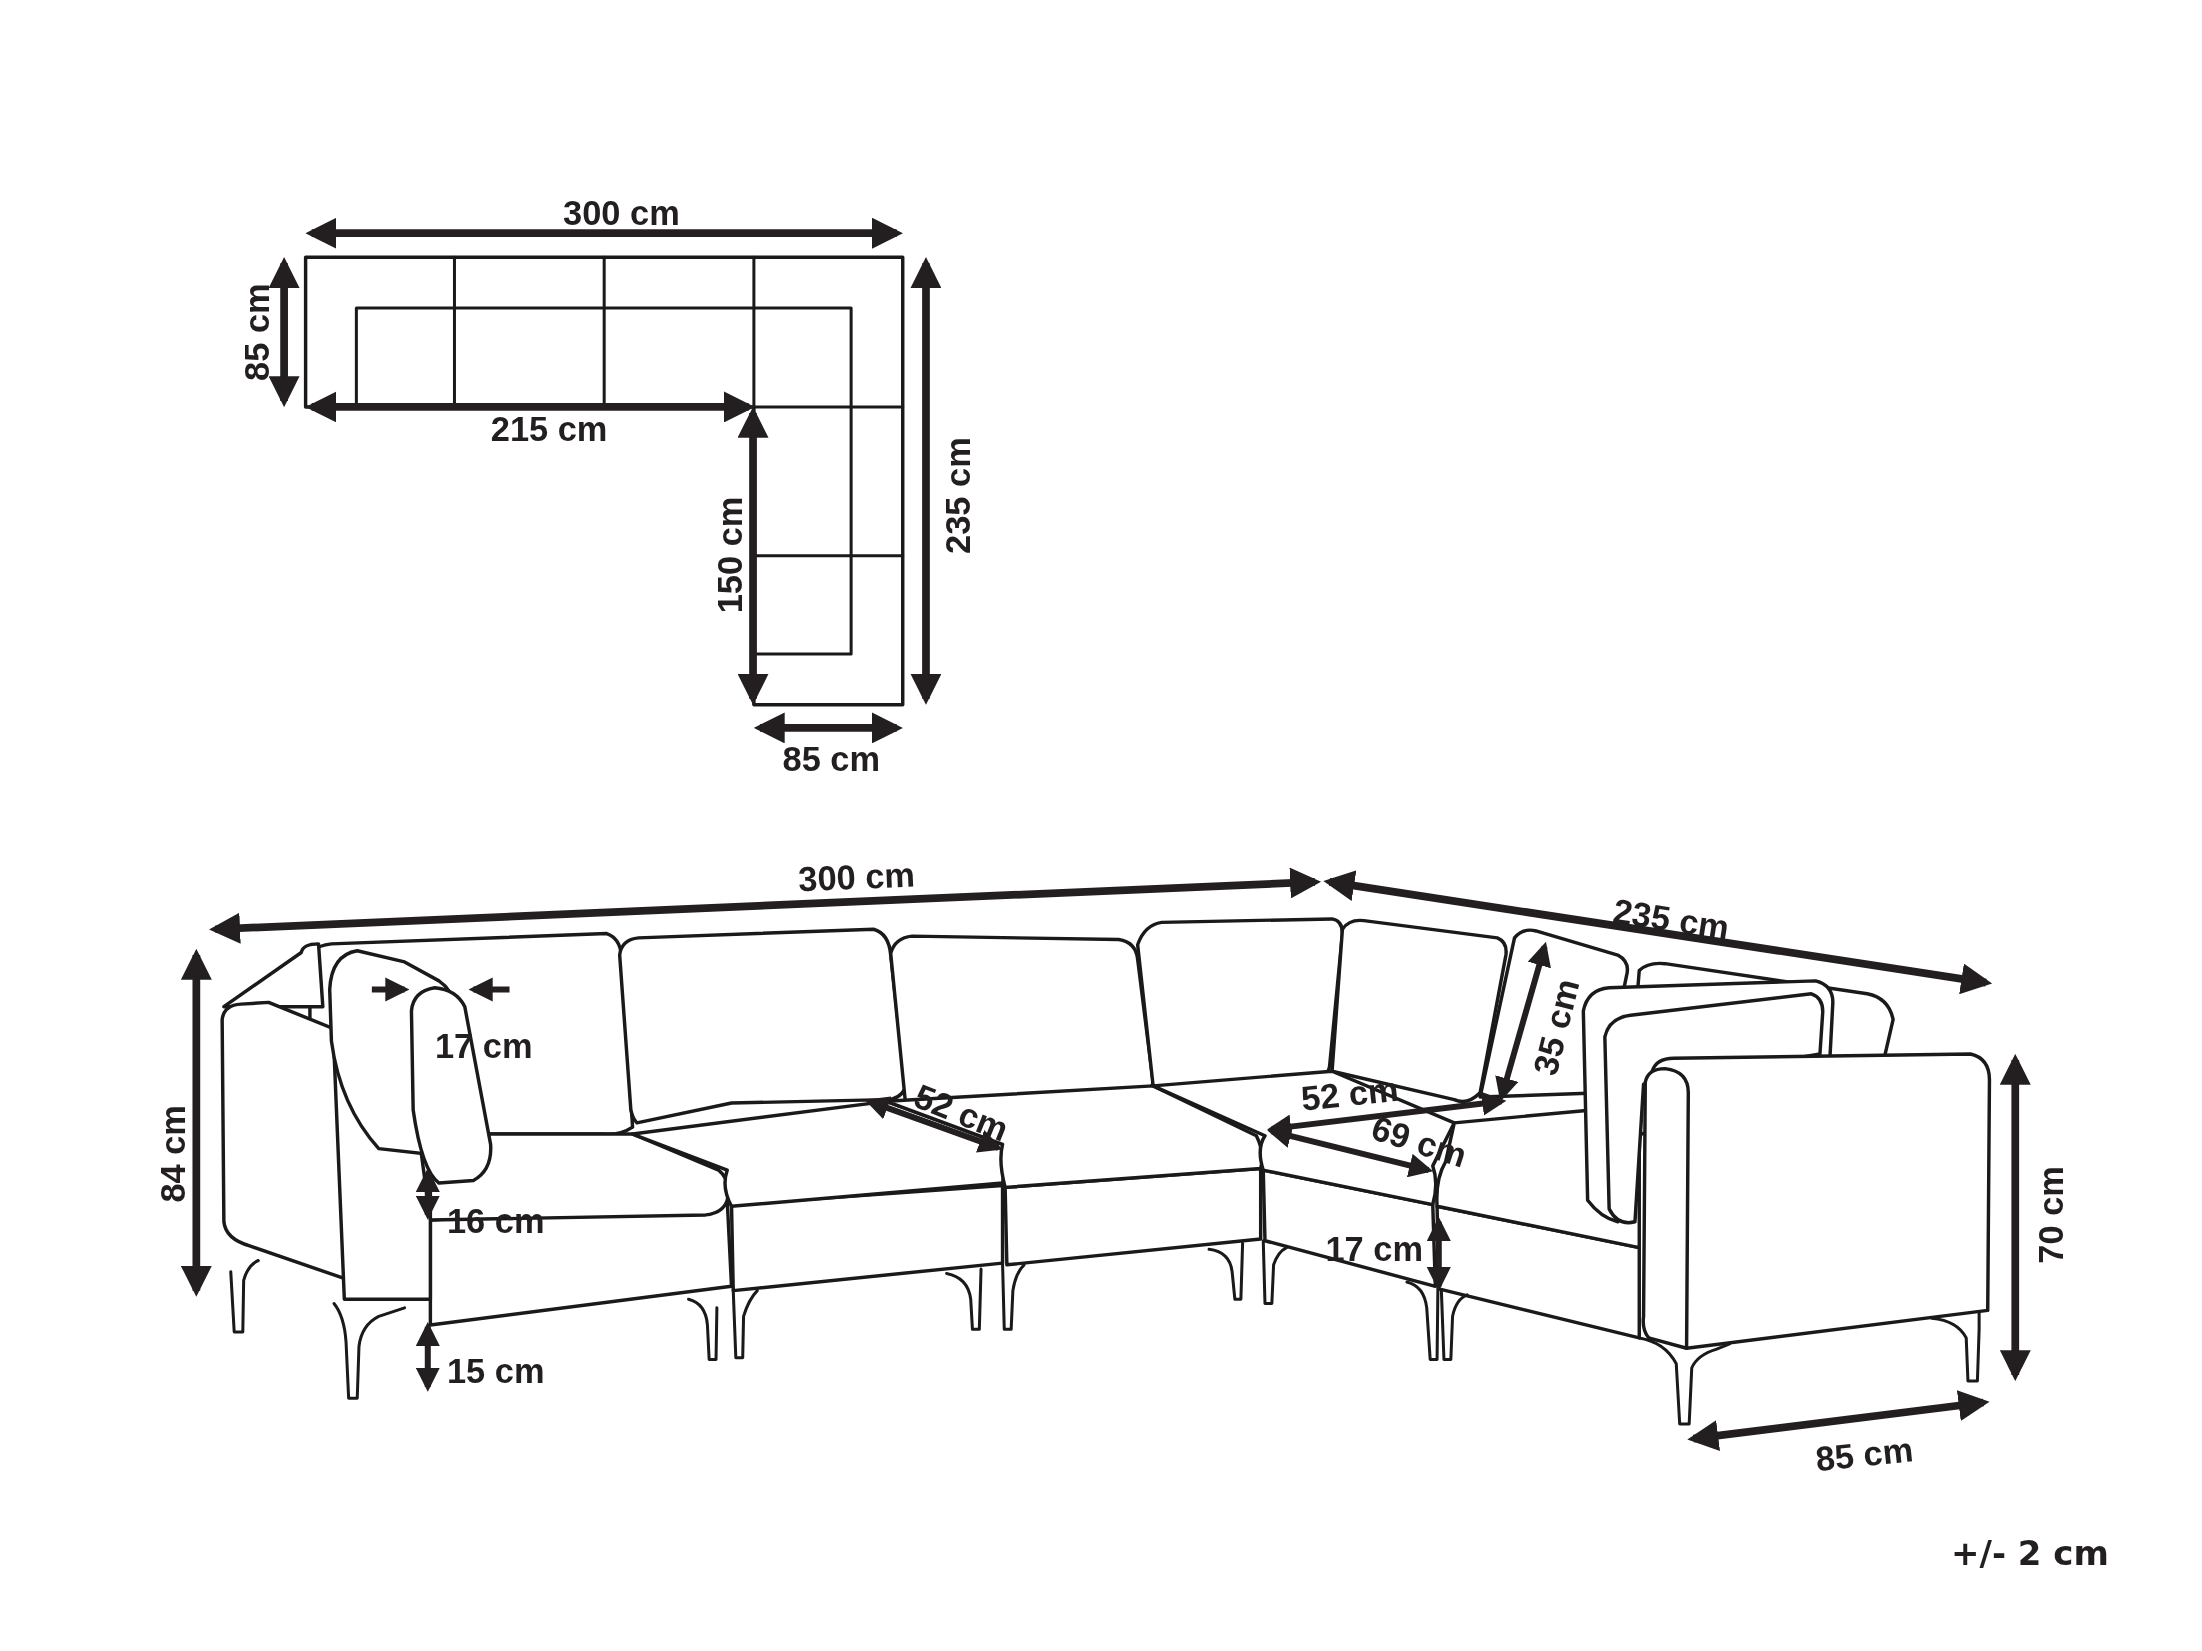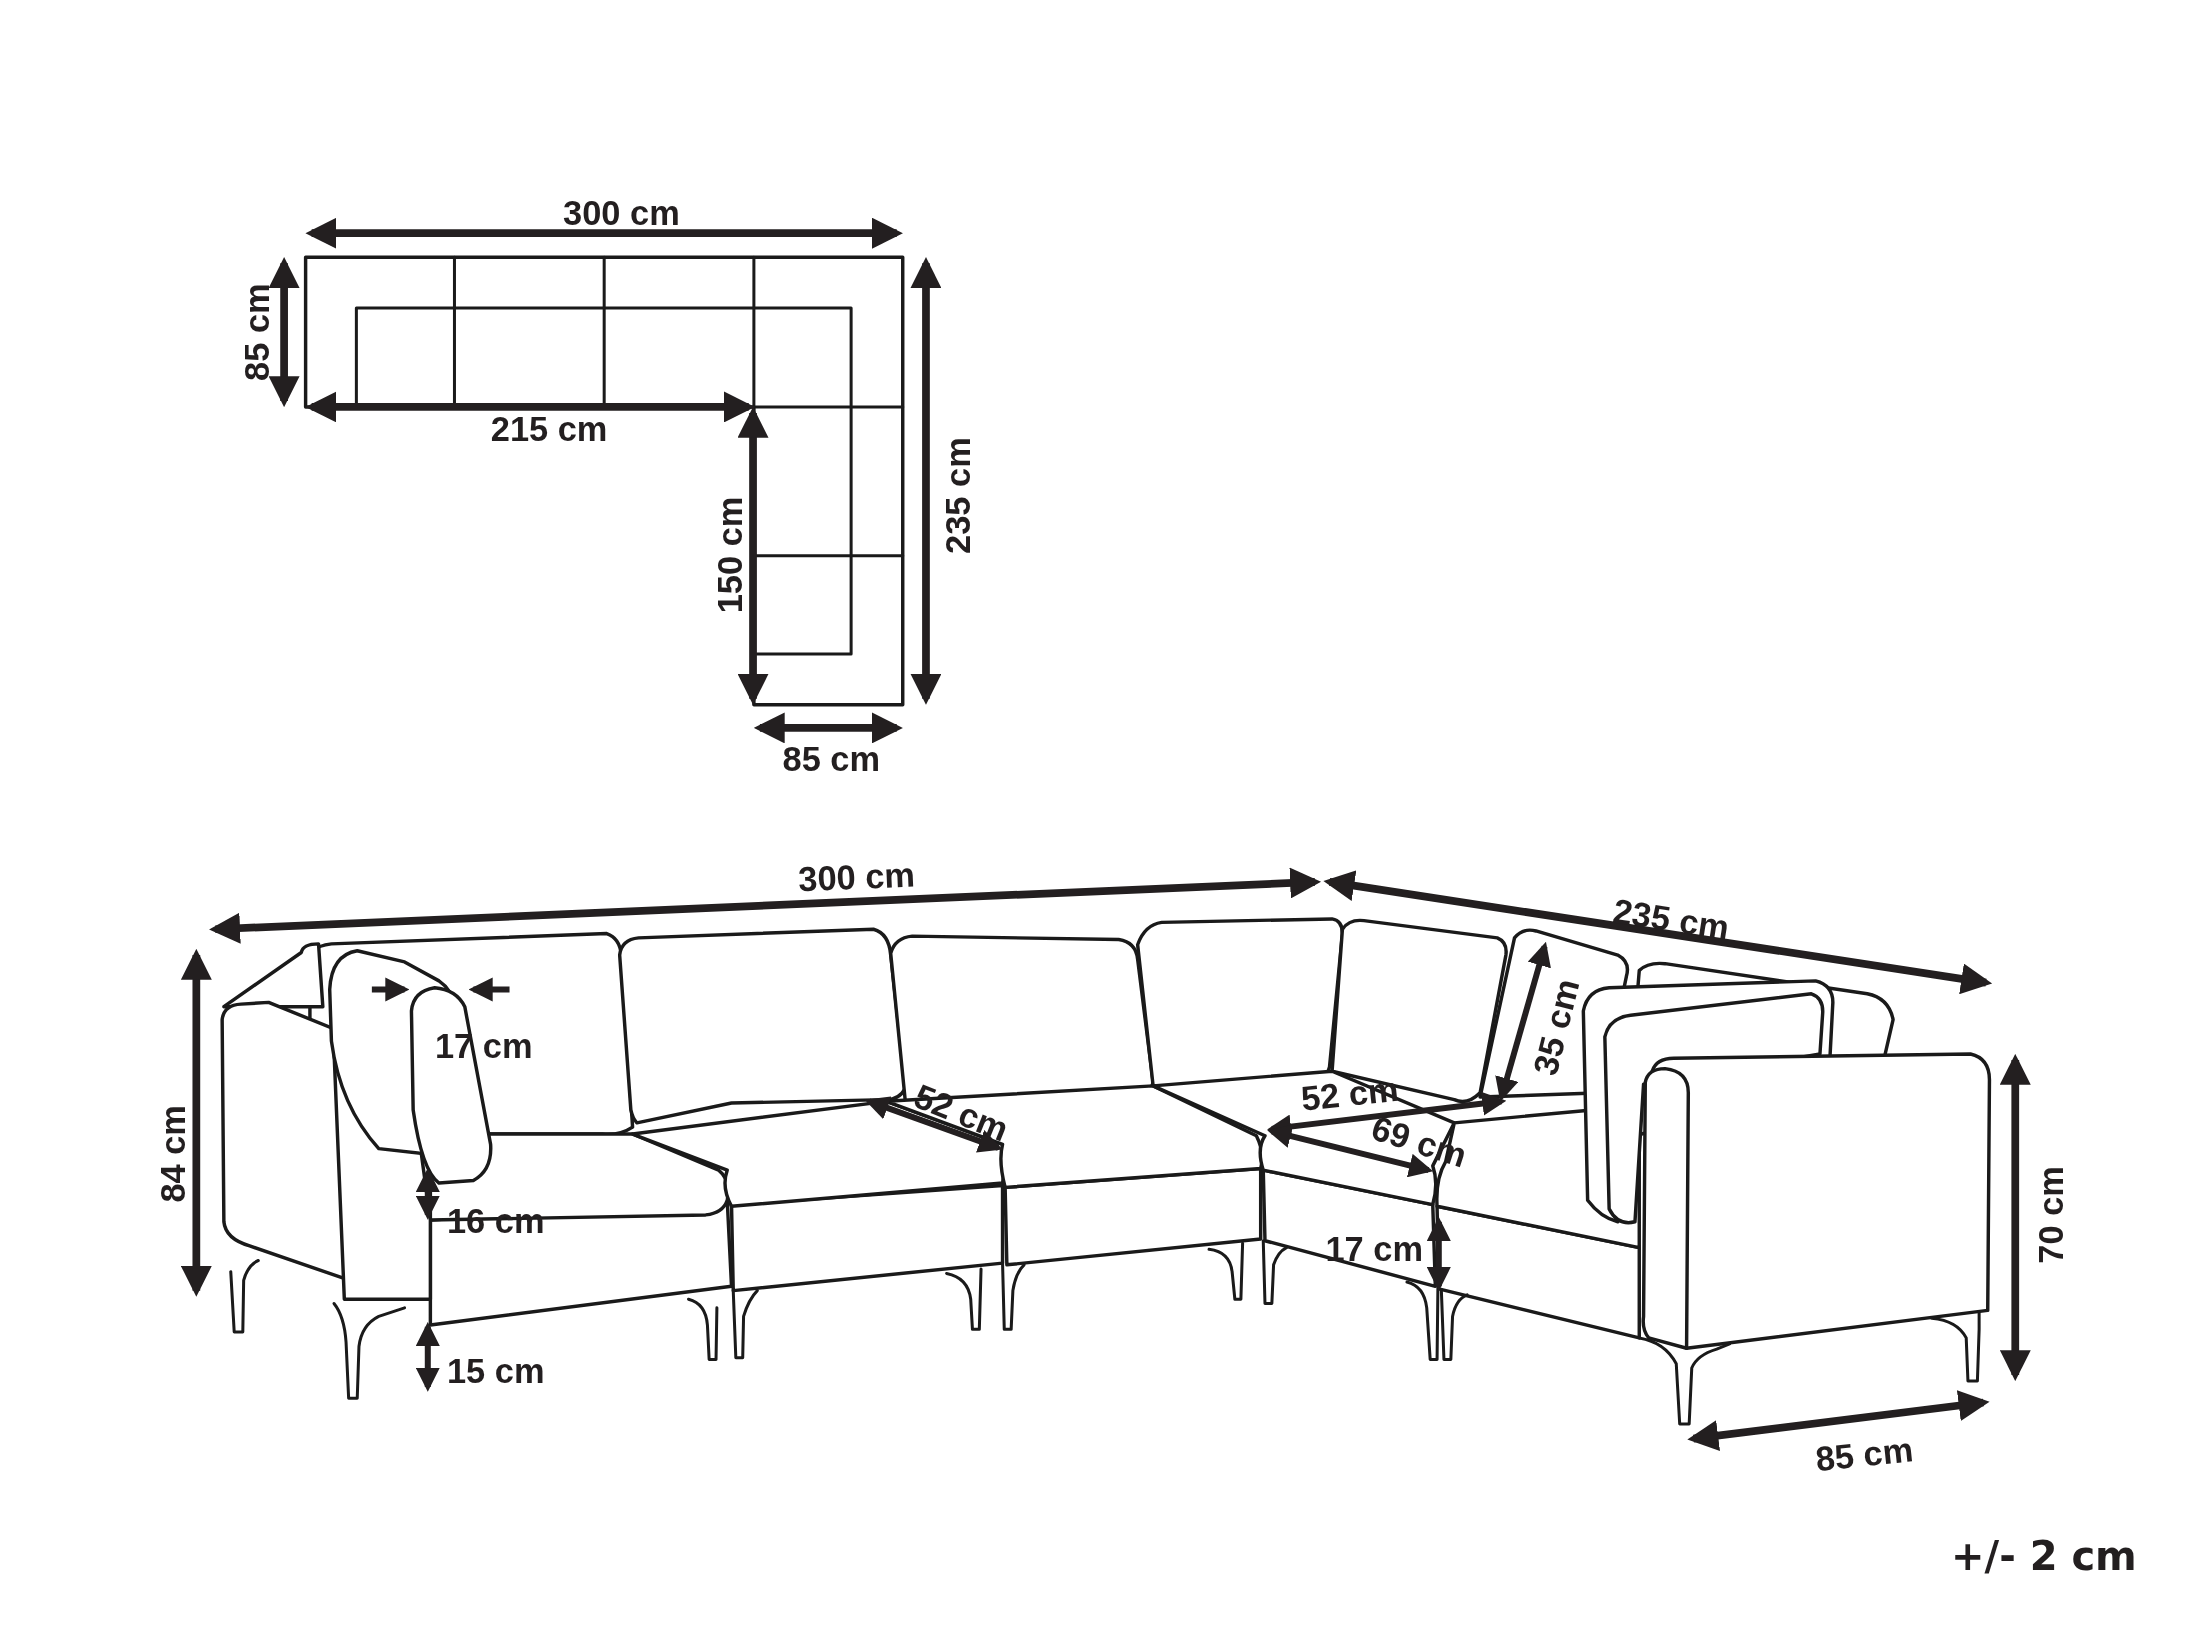--- a/index.html
+++ b/index.html
@@ -4,21 +4,21 @@
 <style>
   html, body { margin: 0; padding: 0; background: #ffffff; }
   body { width: 2203px; height: 1652px; position: relative; overflow: hidden; font-family: "Liberation Sans", "DejaVu Sans", sans-serif; }
   svg { position: absolute; left: 0; top: 0; }
   .ln { fill: none; stroke: #1a1a1a; stroke-width: 4; stroke-linejoin: round; stroke-linecap: round; }
   .thin { fill: none; stroke: #1a1a1a; stroke-width: 3.5; stroke-linejoin: round; stroke-linecap: round; }
   .fillw { fill: #ffffff; stroke: #1a1a1a; stroke-width: 4; stroke-linejoin: round; }
   .dim { stroke: #231f20; stroke-width: 9; fill: none; }
   .dimthin { stroke: #231f20; stroke-width: 7; fill: none; }
   .lbl { font-family: "Liberation Sans", "DejaVu Sans", sans-serif; font-weight: bold; fill: #231f20; font-size: 40px; }
-  .tol { position: absolute; left: 1951px; top: 1533px; font-family: "DejaVu Sans", sans-serif; font-weight: bold; font-size: 40px; color: #231f20; }
+  .tol { position: absolute; left: 1951px; top: 1533px; font-family: "DejaVu Sans", sans-serif; font-weight: bold; font-size: 34px; color: #231f20; }
 </style>
 </head>
 <body>
 
 <svg width="2203" height="1652" viewBox="0 0 2560 1920">
   <defs>
     <marker id="ah" viewBox="0 0 10 10" refX="8" refY="5" markerWidth="4" markerHeight="4" orient="auto-start-reverse">
       <path d="M0,0 L10,5 L0,10 Z" fill="#231f20"></path>
     </marker>
   </defs>

